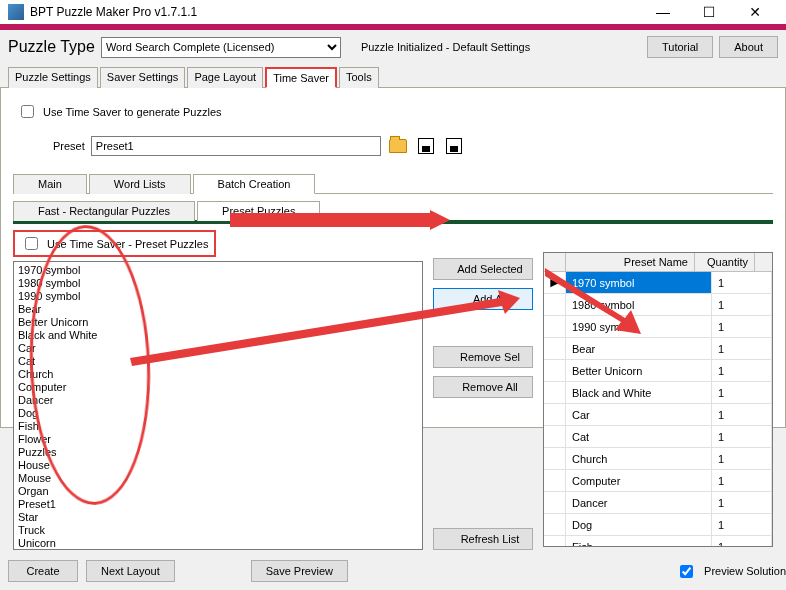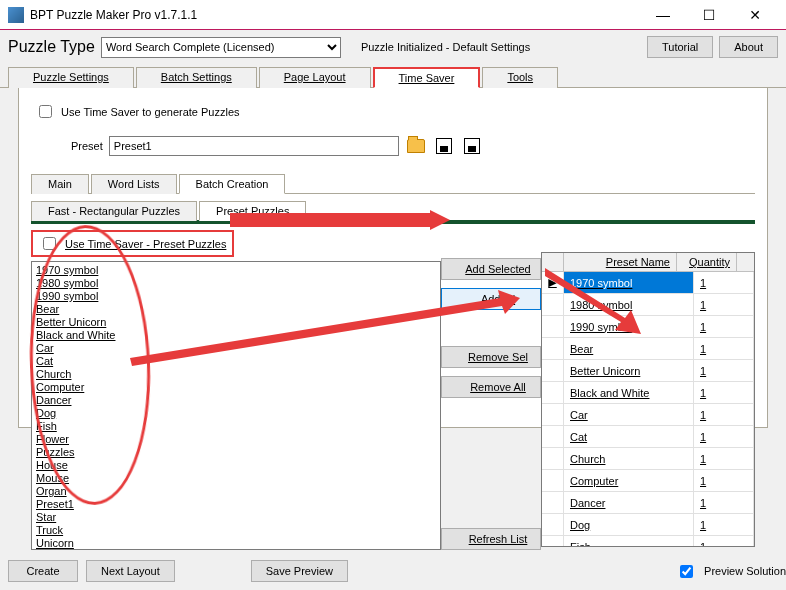--- a/index.html
+++ b/index.html
@@ -1,46 +1,46 @@
 <!DOCTYPE html>
 <html><head>
 <meta charset="utf-8">
 <style>
 * { box-sizing: border-box; font-family: 'Segoe UI', Tahoma, sans-serif; font-size: 11px; }
 body { margin: 0; padding: 0; width: 786px; height: 590px; background: #f0f0f0; overflow: hidden; position: relative; }
-.titlebar { height: 30px; background: #fff; display: flex; align-items: center; padding: 0 8px; border-bottom: 1px solid #be185d; }
+.titlebar { height: 30px; background: #fff; display: flex; align-items: center; padding: 0 8px; border-bottom: 6px solid #be185d; }
 .titlebar .appicon { width:16px; height:16px; background: linear-gradient(135deg,#4a90d0,#2a6090); margin-right:6px; }
 .titlebar .title { flex:1; font-size:12px; }
 .winbtns { display:flex; }
 .winbtn { width:46px; height:30px; display:flex; align-items:center; justify-content:center; font-size:14px; }
 .row1 { display:flex; align-items:center; padding:6px 8px; gap:6px; }
 .label { font-size:16px; }
 select.puzzletype { width:240px; height:21px; border:1px solid #7a7a7a; background:#fff; }
 .status { margin-left:14px; color:#000; }
 .spacer { flex:1; }
 .btn { height:22px; padding:0 14px; background:#e1e1e1; border:1px solid #adadad; cursor:pointer; }
 .tabs { display:flex; border-bottom:1px solid #aca899; padding:0 8px; margin-top:2px; position:relative; }
-.tab { padding:3px 24px; border:1px solid #aca899; border-bottom:none; background:#f0f0f0; margin-right:2px; position:relative; top:1px; cursor:pointer;text-decoration:underline; }
+.tab { padding:3px 6px; border:1px solid #aca899; border-bottom:none; background:#f0f0f0; margin-right:2px; position:relative; top:1px; cursor:pointer; }
 .tab.active { background:#fff; border-bottom:1px solid #fff; }
 .hl { border:2px solid #e63b3b; }
-.content { padding:8px 12px; background:#fff; border:1px solid #aca899; border-top:none; margin:0 18px; height:340px; position:relative; }
+.content { padding:8px 12px; background:#fff; border:1px solid #aca899; border-top:none; margin:0 0; height:340px; position:relative; }
 .chkrow { display:flex; align-items:center; gap:6px; margin:6px 0 14px 4px; }
 input[type=checkbox] { width:13px; height:13px; }
 .presetrow { display:flex; align-items:center; gap:6px; margin:0 0 16px 40px; }
 input.presetname { width:290px; height:20px; border:1px solid #7a7a7a; padding:0 4px; }
 .iconbtn { width:22px; height:22px; display:flex; align-items:center; justify-content:center; cursor:pointer; }
 .folder-icon { width:18px; height:14px; background:#f7c04a; border:1px solid #c08000; border-radius:2px 2px 0 0; position:relative; }
 .folder-icon::before { content:''; position:absolute; top:-4px; left:0; width:8px; height:3px; background:#f7c04a; border:1px solid #c08000; border-bottom:none; }
 .disk-icon { width:16px; height:16px; background:#fff; border:1px solid #000; position:relative; }
 .disk-icon::after { content:''; position:absolute; bottom:1px; left:3px; width:8px; height:6px; background:#000; }
 .subtabs { display:flex; border-bottom:1px solid #aca899; margin-top:4px; }
-.subtab { padding:3px 16px; border:1px solid #aca899; border-bottom:none; background:#f0f0f0; margin-right:2px; position:relative; top:1px; cursor:pointer;text-align:center; }
+.subtab { padding:3px 24px; border:1px solid #aca899; border-bottom:none; background:#f0f0f0; margin-right:2px; position:relative; top:1px; cursor:pointer;text-align:center; }
 .subtab.active { background:#fff; border-bottom:1px solid #fff; }
 .subsubtabs { display:flex; border-bottom:4px solid #14532d; margin-top:6px; }
-.batchbody { display:flex; gap:0; margin-top:6px; position:relative; height:320px;text-decoration:underline; }
+.batchbody { display:flex; gap:10px; margin-top:6px; position:relative; height:320px; }
 .leftcol { width:410px; display:flex; flex-direction:column; }
 .usetimesaver { display:inline-flex; align-items:center; gap:6px; padding:2px 6px; }
 .listbox { flex:1; border:1px solid #7a7a7a; background:#fff; overflow-y:auto; padding:2px; margin-top:4px; height:285px; }
 .listitem { padding:0 2px; line-height:13px; cursor:pointer; }
 .midcol { width:100px; display:flex; flex-direction:column; gap:8px; padding-top:28px; }
 .midbtn { height:22px; border:1px solid #adadad; background:#e1e1e1; cursor:pointer; font-size:11px;padding-left:20px; }
 .midbtn.sel { border:1px solid #0078d7; background:#e5f1fb; }
 .rightcol { flex:1; border:1px solid #7a7a7a; background:#fff; overflow:hidden; display:flex; flex-direction:column; margin-top:22px; height:295px; position:relative;text-align:right; }
 .gridhead { display:flex; background:#f0f0f0; border-bottom:1px solid #c0c0c0; }
 .ghcell { padding:3px 6px; border-right:1px solid #c0c0c0; }
@@ -79,21 +79,21 @@
     <option>Word Search Complete (Licensed)</option>
   </select>
   <span class="status">Puzzle Initialized - Default Settings</span>
   <div class="spacer"></div>
   <button class="btn">Tutorial</button>
   <button class="btn">About</button>
 </div>
 
 <div class="tabs">
   <div class="tab">Puzzle Settings</div>
-  <div class="tab">Batch Settings</div>
+  <div class="tab">Saver Settings</div>
   <div class="tab">Page Layout</div>
   <div class="tab active hl">Time Saver</div>
   <div class="tab">Tools</div>
 </div>
 
 <div class="content">
   <div class="chkrow">
     <input type="checkbox" style="">
     <span>Use Time Saver to generate Puzzles</span>
   </div>

